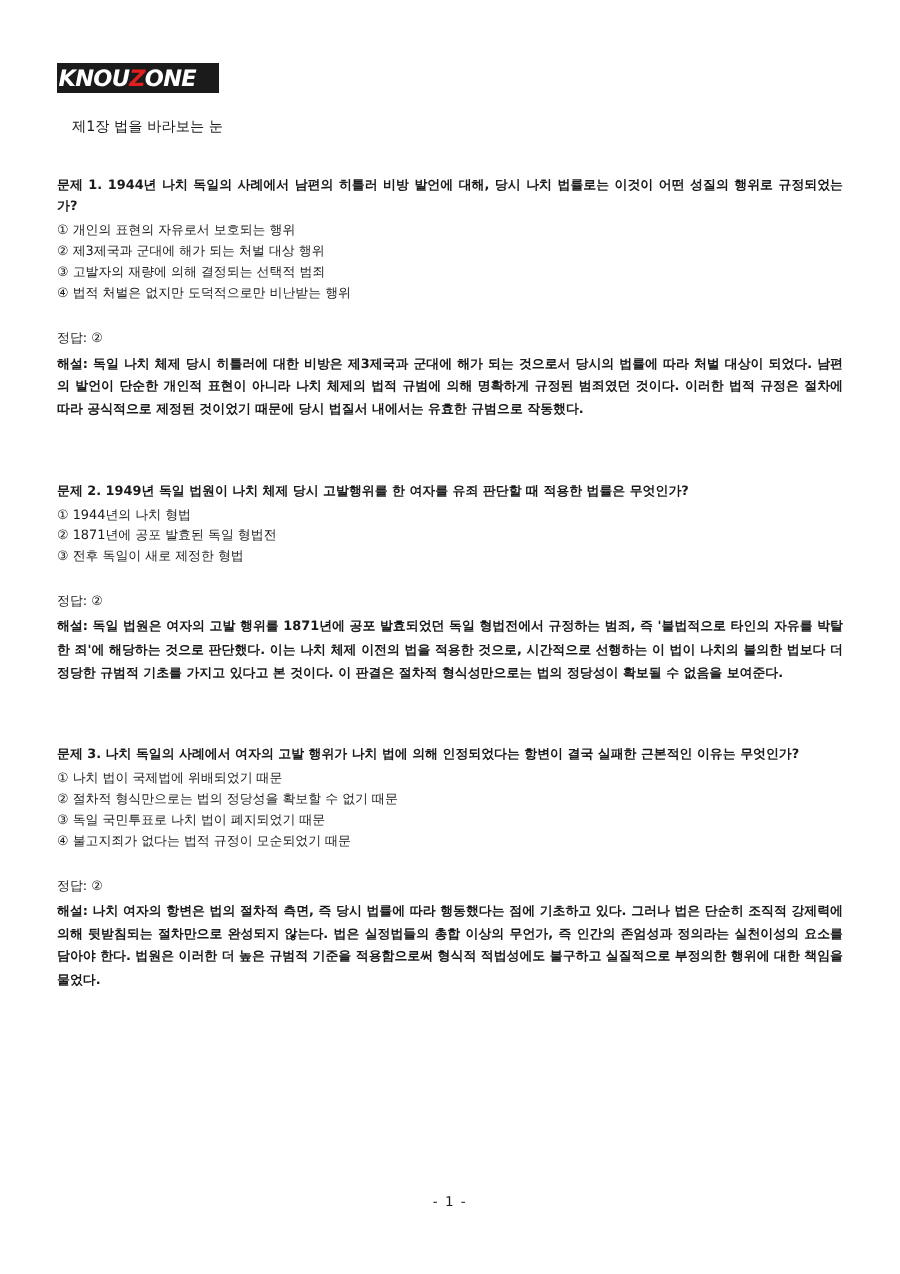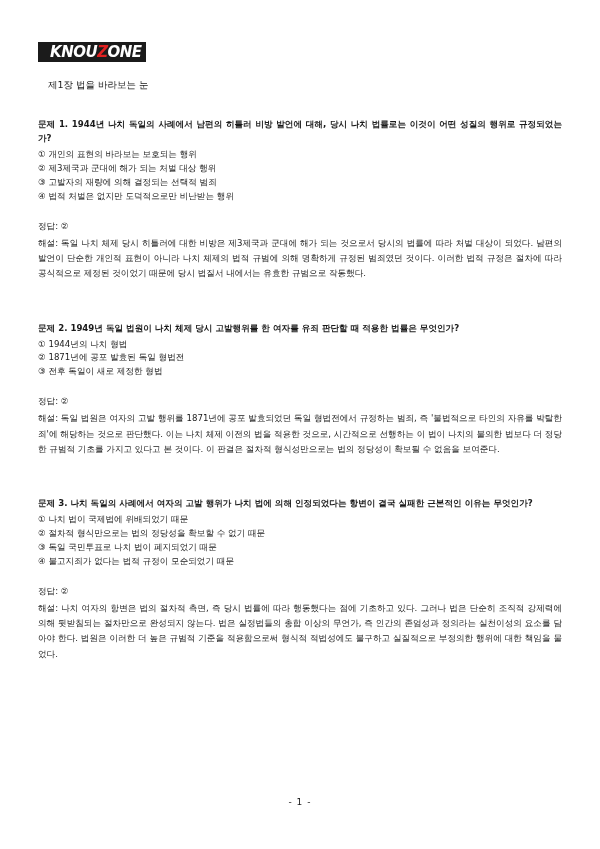--- a/index.html
+++ b/index.html
@@ -26,21 +26,21 @@
   .logo {
     position: absolute;
     top: 42px;
     left: 38px;
     width: 108px;
     height: 20px;
     background: #1b1b1b;
     display: flex;
     align-items: center;
     justify-content: flex-start;
-    padding-left: 12px;
+    padding-left: 1px;
     box-sizing: border-box;
   }
   .logo-text {
     font-family: "DejaVu Sans", "Liberation Sans", sans-serif;
     font-weight: bold;
     font-style: italic;
     font-size: 15px;
     letter-spacing: -0.5px;
     line-height: 1;
     white-space: nowrap;
@@ -89,20 +89,21 @@
     line-height: 1.62;
     margin: 16px 0 2px 0;
     color: #1a1a1a;
   }
   .explain {
     font-size: 8.6px;
     line-height: 1.78;
     margin: 0;
     text-align: justify;
     color: #1a1a1a;
+    font-weight: bold;
   }
   .gap { height: 20px; }
   .footer {
     position: absolute;
     bottom: 42px;
     left: 0;
     width: 600px;
     text-align: center;
     font-size: 9px;
     color: #1a1a1a;
@@ -118,21 +119,21 @@
     <span class="logo-text"><span class="logo-k">K</span><span class="logo-n">NOU</span><span class="logo-z">Z</span><span class="logo-o">ONE</span></span>
   </div>
 
   <div class="content">
 
     <p class="doc-title">제1장 법을 바라보는 눈</p>
 
     <div class="block">
       <p class="q-stem">문제 1. 1944년 나치 독일의 사례에서 남편의 히틀러 비방 발언에 대해, 당시 나치 법률로는 이것이 어떤 성질의 행위로 규정되었는가?</p>
       <ul class="choices">
-        <li>① 개인의 표현의 바라보는 보호되는 행위</li>
+        <li>① 개인의 표현의 자유로서 보호되는 행위</li>
         <li>② 제3제국과 군대에 해가 되는 처벌 대상 행위</li>
         <li>③ 고발자의 재량에 의해 결정되는 선택적 범죄</li>
         <li>④ 법적 처벌은 없지만 도덕적으로만 비난받는 행위</li>
       </ul>
       <p class="answer">정답: ②</p>
       <p class="explain">해설: 독일 나치 체제 당시 히틀러에 대한 비방은 제3제국과 군대에 해가 되는 것으로서 당시의 법률에 따라 처벌 대상이 되었다. 남편의 발언이 단순한 개인적 표현이 아니라 나치 체제의 법적 규범에 의해 명확하게 규정된 범죄였던 것이다. 이러한 법적 규정은 절차에 따라 공식적으로 제정된 것이었기 때문에 당시 법질서 내에서는 유효한 규범으로 작동했다.</p>
     </div>
 
     <div class="gap"></div>
 

